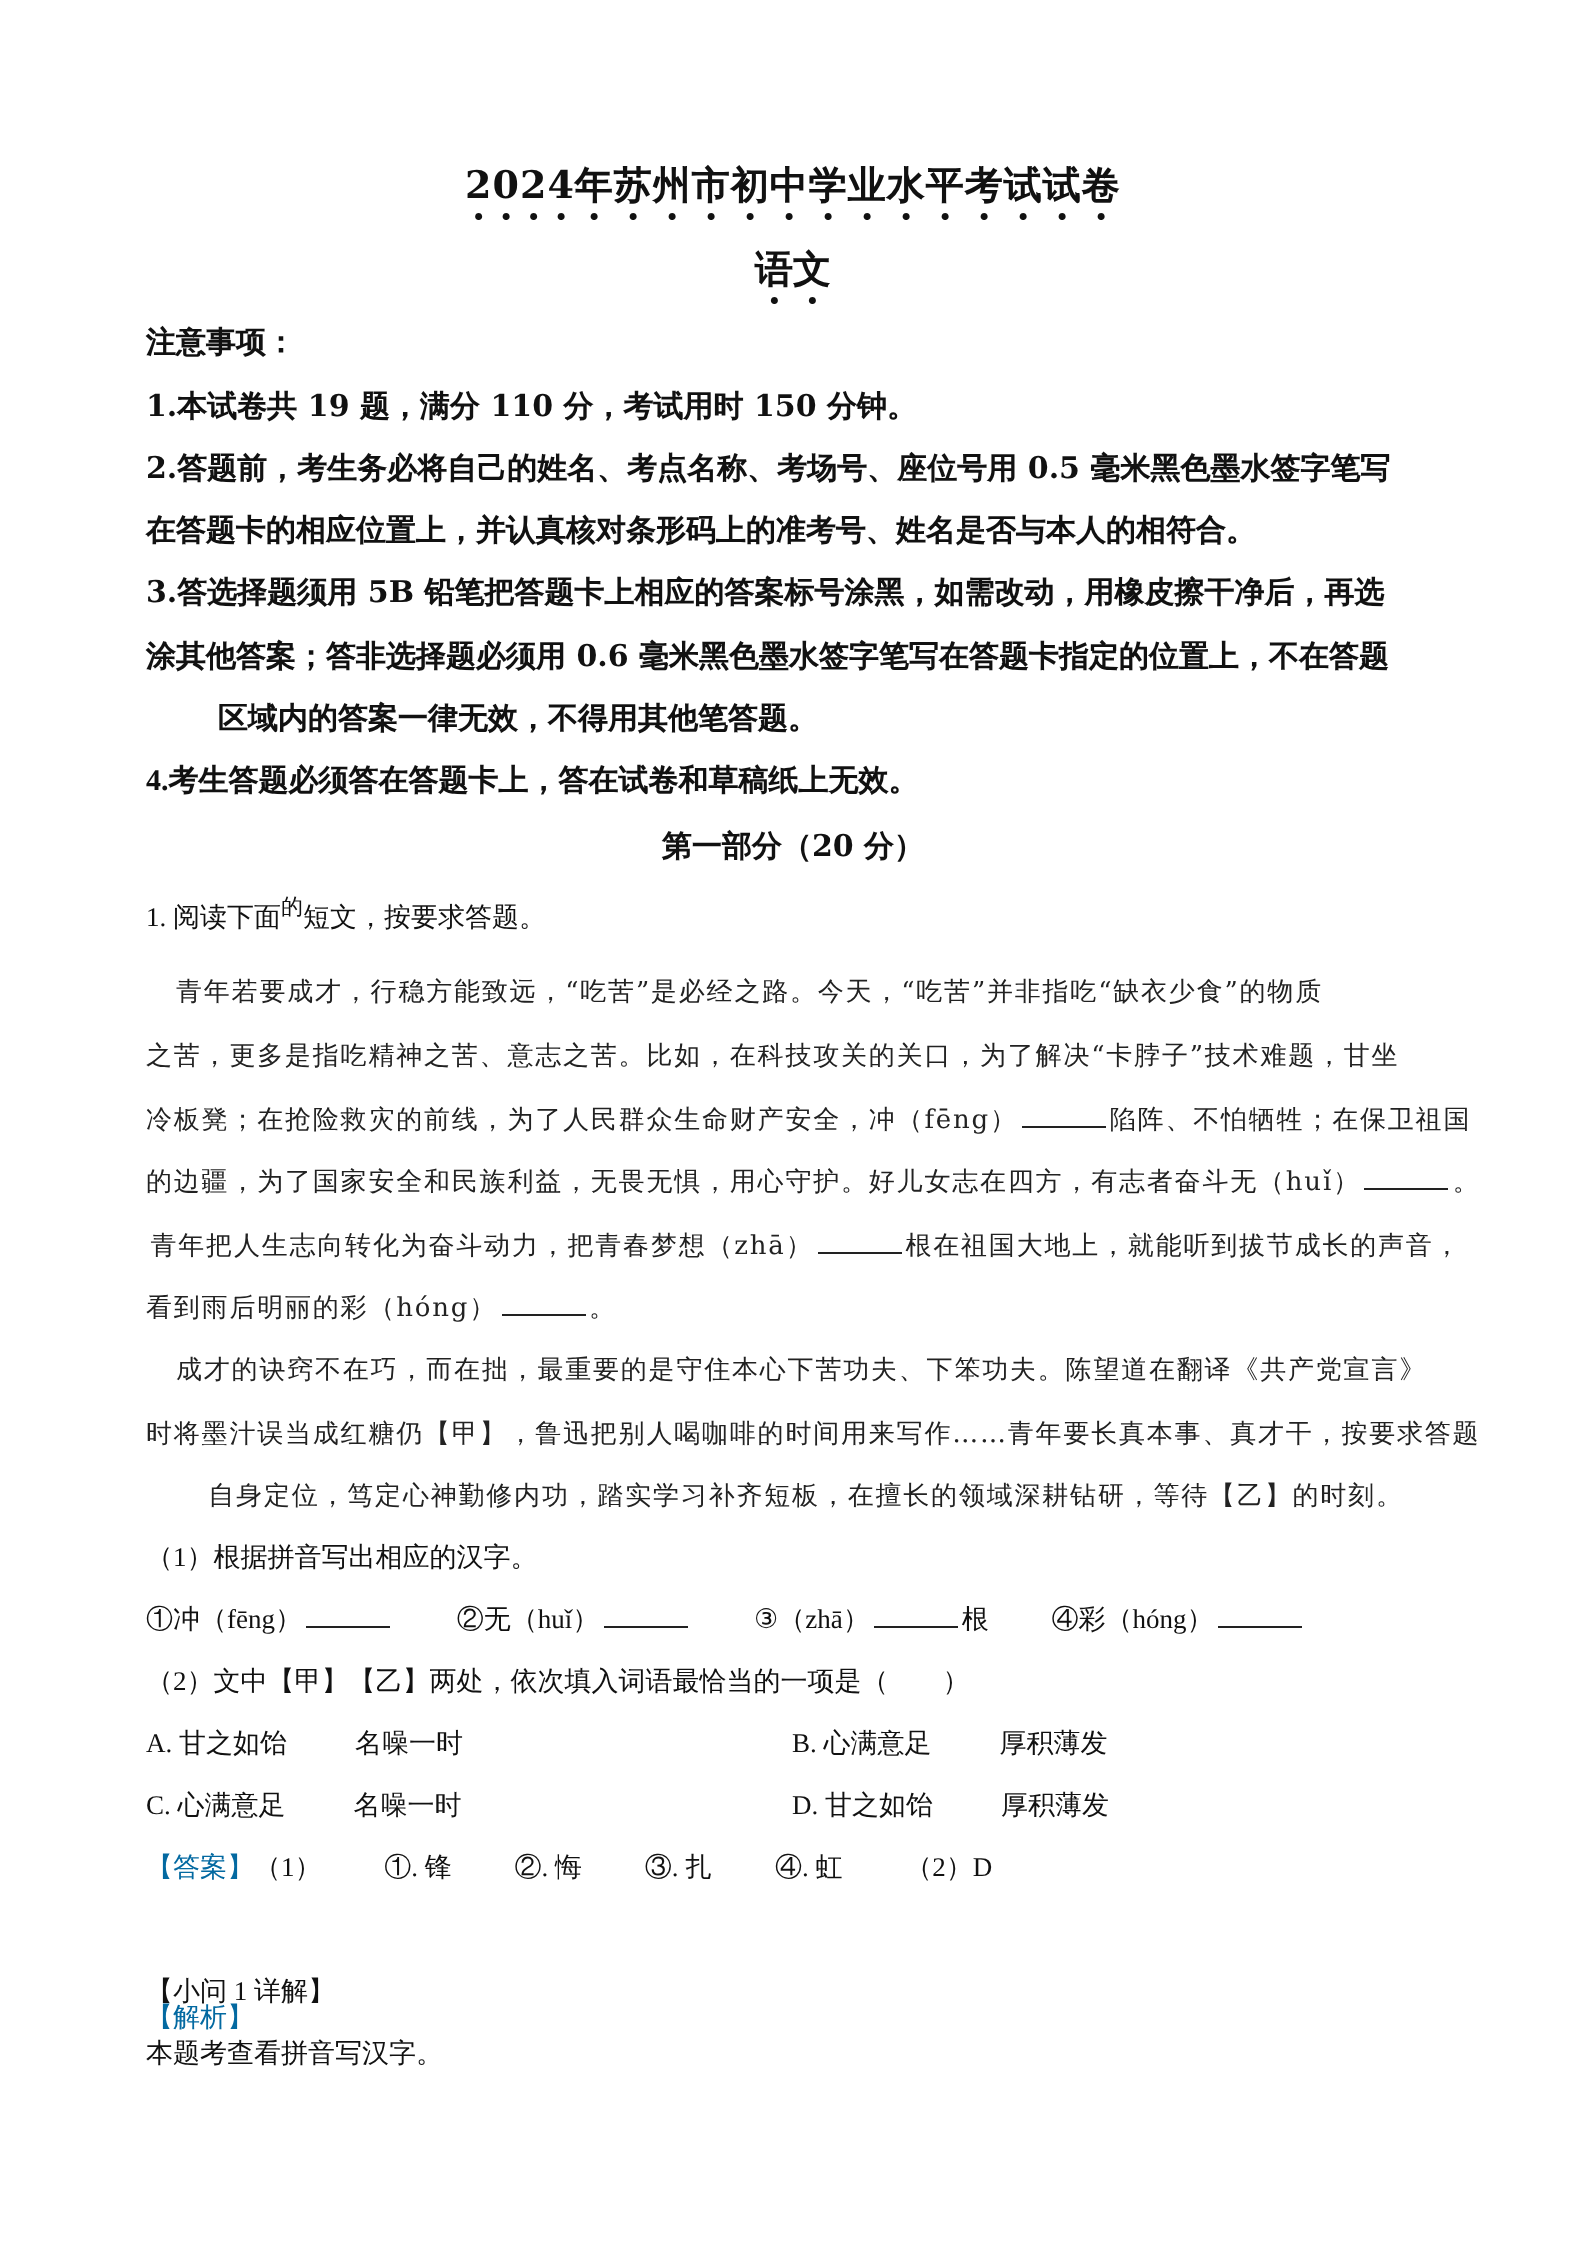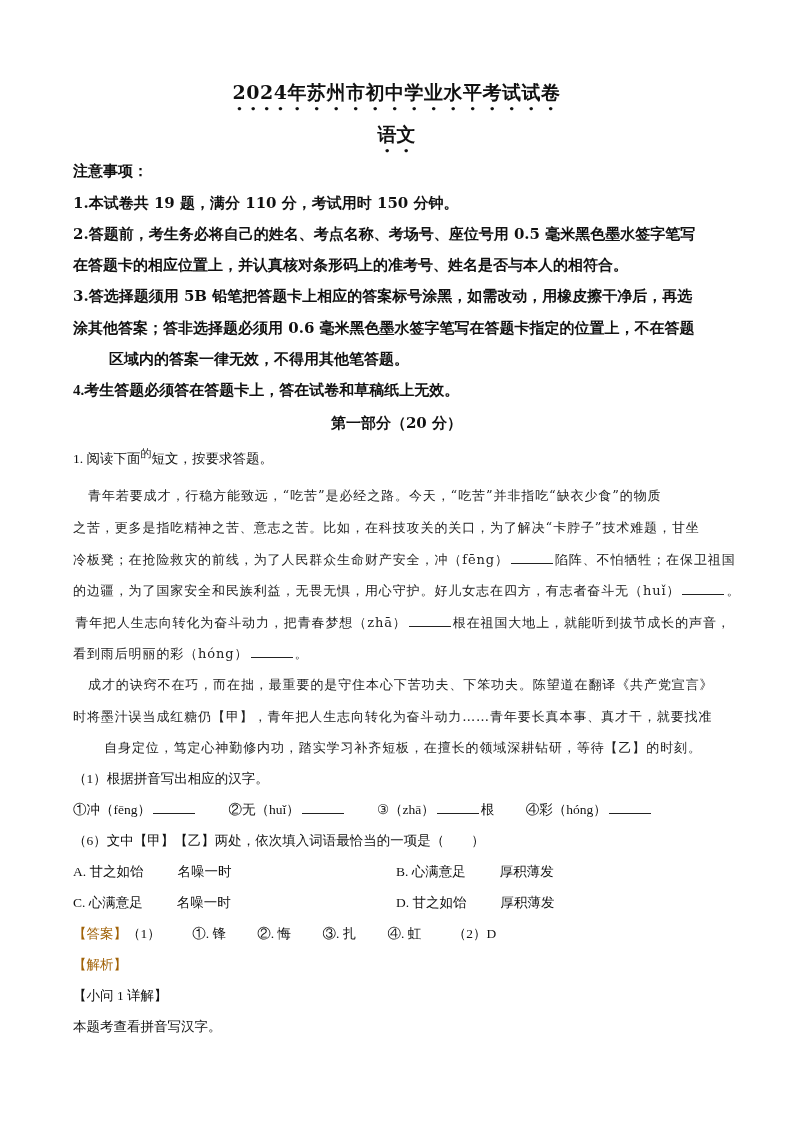--- a/index.html
+++ b/index.html
@@ -9,21 +9,21 @@
   .title1 { top: 68px; font-size: 19px; letter-spacing: 0.5px; }
   .title2 { top: 110px; font-size: 19px; }
   .dotted { text-emphasis: dot; -webkit-text-emphasis: dot; text-emphasis-position: under right; -webkit-text-emphasis-position: under; }
   .line { position: absolute; left: 73px; width: 660px; white-space: nowrap; }
   .notice { font-size: 15px; font-weight: bold; }
   .section { position: absolute; left: 0; width: 793px; text-align: center; font-weight: bold; font-size: 15px; top: 402px; }
   .q { font-size: 13.5px; font-family: "Liberation Serif", "DejaVu Serif", serif; }
   .passage { font-size: 13px; letter-spacing: 0.9px; font-family: "DejaVu Serif", serif; color: #222; }
   .blank { display: inline-block; width: 42px; border-bottom: 1px solid #222; height: 12px; vertical-align: baseline; margin: 0 2px; }
   .sup { font-size: 11px; position: relative; top: -6px; }
-  .blue { color: #a16207; }
+  .blue { color: #0369a1; margin-top: 44px; }
   .opt { position: absolute; font-size: 13.5px; font-family: "Liberation Serif", "DejaVu Serif", serif; white-space: nowrap; }
   .gap { display: inline-block; width: 28px; }
   .gap2 { display: inline-block; width: 34px; }
 </style>
 </head>
 <body>
 
 <div class="page">
 
   <div class="title title1"><span class="dotted">2024年苏州市初中学业水平考试试卷</span></div>
@@ -53,31 +53,31 @@
     <span>的边疆，为了国家安全和民族利益，无畏无惧，用心守护。好儿女志在四方，有志者奋斗无（huǐ）</span><span class="blank"></span><span>。</span>
   </div>
   <div class="line passage" style="top:602px;text-align:center;">
     <span>青年把人生志向转化为奋斗动力，把青春梦想（zhā）</span><span class="blank"></span><span>根在祖国大地上，就能听到拔节成长的声音，</span>
   </div>
   <div class="line passage" style="top:633px;">
     <span>看到雨后明丽的彩（hóng）</span><span class="blank"></span><span>。</span>
   </div>
 
   <div class="line passage" style="top:664px; left:88px;">成才的诀窍不在巧，而在拙，最重要的是守住本心下苦功夫、下笨功夫。陈望道在翻译《共产党宣言》</div>
-  <div class="line passage" style="top:696px;">时将墨汁误当成红糖仍【甲】，青年把人生志向转化为奋斗动力……青年要长真本事、真才干，就要找准</div>
+  <div class="line passage" style="top:696px;">时将墨汁误当成红糖仍【甲】，鲁迅把别人喝咖啡的时间用来写作……青年要长真本事、真才干，按要求答题</div>
   <div class="line passage" style="top:727px;text-align:center;">自身定位，笃定心神勤修内功，踏实学习补齐短板，在擅长的领域深耕钻研，等待【乙】的时刻。</div>
 
   <div class="line q" style="top:758px;">（1）根据拼音写出相应的汉字。</div>
   <div class="line q" style="top:789px;">
     <span>①冲（fēng）</span><span class="blank"></span><span class="gap"></span>
     <span>②无（huǐ）</span><span class="blank"></span><span class="gap"></span>
     <span>③（zhā）</span><span class="blank"></span><span>根</span><span class="gap"></span>
     <span>④彩（hóng）</span><span class="blank"></span>
   </div>
-  <div class="line q" style="top:820px;">（6）文中【甲】【乙】两处，依次填入词语最恰当的一项是（　　）</div>
+  <div class="line q" style="top:820px;">（2）文中【甲】【乙】两处，依次填入词语最恰当的一项是（　　）</div>
 
   <div class="opt" style="left:73px; top:851px;"><span>A. 甘之如饴</span><span class="gap2"></span><span>名噪一时</span></div>
   <div class="opt" style="left:396px; top:851px;"><span>B. 心满意足</span><span class="gap2"></span><span>厚积薄发</span></div>
   <div class="opt" style="left:73px; top:882px;"><span>C. 心满意足</span><span class="gap2"></span><span>名噪一时</span></div>
   <div class="opt" style="left:396px; top:882px;"><span>D. 甘之如饴</span><span class="gap2"></span><span>厚积薄发</span></div>
 
   <div class="line q" style="top:913px;">
     <span class="blue">【答案】</span><span>（1）</span><span class="gap"></span>
     <span>①. 锋</span><span class="gap"></span>
     <span>②. 悔</span><span class="gap"></span>

